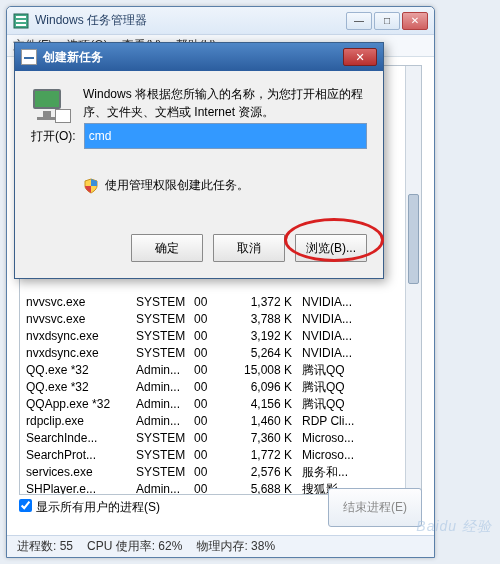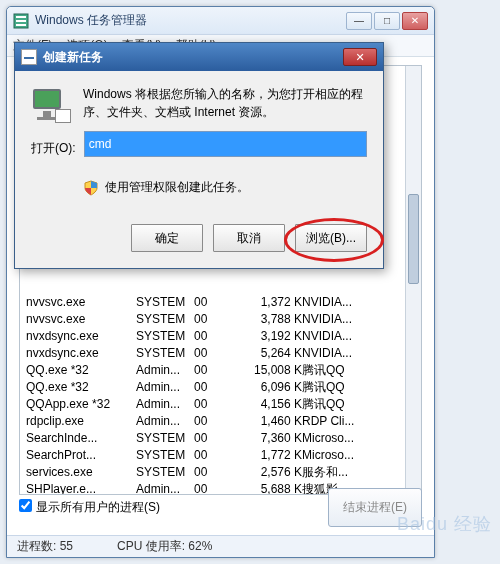--- a/index.html
+++ b/index.html
@@ -15,53 +15,53 @@
 .menubar span{cursor:default}
 .client{position:relative;height:calc(100% - 28px - 22px - 22px);padding:8px}
 .process-table{position:absolute;left:12px;right:12px;top:8px;bottom:40px;border:1px solid #b8c4d0;background:#fff;overflow:hidden}
 .table-scroll{position:absolute;right:0;top:0;bottom:0;width:16px;background:#eef2f7;border-left:1px solid #c8d2dc}
 .scroll-thumb{position:absolute;left:2px;right:2px;top:30%;height:90px;background:#c0cede;border:1px solid #8fa4ba;border-radius:2px}
 .table-body{font-family:Consolas,"Courier New",monospace;font-size:12px;padding-top:228px;padding-left:6px;line-height:17px;white-space:pre;color:#000}
 .table-row{display:flex}
 .col1{width:110px;overflow:hidden}
 .col2{width:58px;overflow:hidden}
 .col3{width:30px;overflow:hidden}
-.col4{width:78px;text-align:right;overflow:hidden}
+.col4{width:78px;text-align:right;padding-right:10px;overflow:hidden}
 .col5{width:90px;overflow:hidden}
 .bottom-controls{position:absolute;left:12px;right:12px;bottom:8px;display:flex;align-items:center;justify-content:space-between}
 .checkbox-row{display:flex;gap:4px}
 .checkbox-row input{width:13px;height:13px}
 .end-process-btn{padding:10px 14px;border:1px solid #9fb2c8;background:linear-gradient(#fdfdfe,#e8eef5);border-radius:3px;color:#888}
-.statusbar{position:absolute;left:0;right:0;bottom:0;height:22px;background:#eef3fa;border-top:1px solid #c8d6e8;display:flex;align-items:center;padding:0 10px;gap:44px;color:#333}
+.statusbar{position:absolute;left:0;right:0;bottom:0;height:22px;background:#eef3fa;border-top:1px solid #c8d6e8;display:flex;align-items:center;padding:0 10px;gap:14px;color:#333}
 
 .dialog{position:absolute;left:14px;top:42px;width:370px;background:#1d4ed8;border:1px solid #3a5f8a;box-shadow:3px 3px 10px rgba(0,0,0,.35)}
 .dialog-titlebar{height:28px;background:linear-gradient(#4f87c7,#2b5d9e);display:flex;align-items:center;padding:0 6px;color:#fff}
 .dialog-titlebar .dicon{width:16px;height:16px;margin-right:6px;background:#fff;border:1px solid #999;position:relative}
 .dialog-titlebar .dicon::after{content:"";position:absolute;left:2px;right:2px;top:7px;height:2px;background:#3a6ea8}
 .dialog-titlebar .dtitle{flex:1;font-weight:bold}
 .dlg-close{width:34px;height:18px;background:linear-gradient(#d96a6a,#b83030);border:1px solid #7a2020;border-radius:2px;color:#fff;display:flex;align-items:center;justify-content:center;font-size:11px}
 .dialog-body{padding:14px 16px 16px;background:#f0f0f0}
-.dlg-top{display:flex;gap:12px;margin-bottom:8px}
+.dlg-top{display:flex;gap:12px;margin-bottom:0}
 .run-icon{width:40px;height:38px;flex-shrink:0;position:relative}
 .run-icon .monitor{position:absolute;left:2px;top:4px;width:28px;height:20px;background:#4aa05a;border:2px solid #6a7278;border-radius:2px}
 .run-icon .stand{position:absolute;left:12px;top:26px;width:8px;height:6px;background:#888}
 .run-icon .base{position:absolute;left:6px;top:32px;width:20px;height:3px;background:#888}
 .run-icon .paper{position:absolute;right:0;bottom:0;width:16px;height:14px;background:#fff;border:1px solid #888}
 .dlg-text{line-height:1.5;color:#000}
-.dlg-input-row{display:flex;align-items:flex-end;gap:8px;margin-bottom:22px}
+.dlg-input-row{display:flex;align-items:center;gap:8px;margin-bottom:28px}
 .dlg-input-row label{color:#000}
 .dlg-input{flex:1;height:26px;border:1px solid #7a9ac0;padding:2px 4px;background:#fff}
 .dlg-input.selected{background:#3399ff;color:#fff}
-.admin-row{display:flex;align-items:center;gap:6px;margin-left:52px;margin-bottom:28px;color:#000}
+.admin-row{display:flex;align-items:center;gap:6px;margin-left:52px;margin-bottom:40px;color:#000}
 .shield{width:16px;height:16px;display:inline-block;position:relative}
 .shield svg{width:16px;height:16px}
 .dlg-buttons{display:flex;justify-content:flex-end;gap:10px}
 .dlg-btn{min-width:72px;height:28px;border:1px solid #8a8a8a;background:linear-gradient(#fdfdfd,#e4e4e4);border-radius:1px;display:flex;align-items:center;justify-content:center;color:#000;cursor:default}
 .highlight-oval{position:absolute;width:100px;height:44px;border:3px solid #d82020;border-radius:50%;left:284px;top:218px;pointer-events:none;z-index:10}
-.watermark{position:absolute;right:8px;bottom:28px;color:#a8c4e2;font-size:18px;letter-spacing:1px;opacity:.6}
+.watermark{position:absolute;right:8px;bottom:28px;color:#a8c4e2;font-size:14px;font-style:italic;letter-spacing:1px;opacity:.6}
 </style>
 </head>
 <body>
 
 <div class="main-window">
   <div class="titlebar">
     <span class="icon">
       <svg viewBox="0 0 16 16">
           <rect x="1" y="1" width="14" height="14" fill="#4a8" stroke="#265"></rect>
           <rect x="3" y="3" width="10" height="2" fill="#fff"></rect>
@@ -93,20 +93,21 @@
       <label class="checkbox-row">
         <input type="checkbox" checked="" style="">
         <span>显示所有用户的进程(S)</span>
       </label>
       <button class="end-process-btn">结束进程(E)</button>
     </div>
   </div>
   <div class="statusbar">
     <span>进程数: 55</span>
     <span>CPU 使用率: 62%</span>
+    <span>物理内存: 38%</span>
   </div>
 </div>
 
 <div class="dialog">
   <div class="dialog-titlebar">
     <span class="dicon"></span>
     <span class="dtitle">创建新任务</span>
     <div class="dlg-close">✕</div>
   </div>
   <div class="dialog-body">

